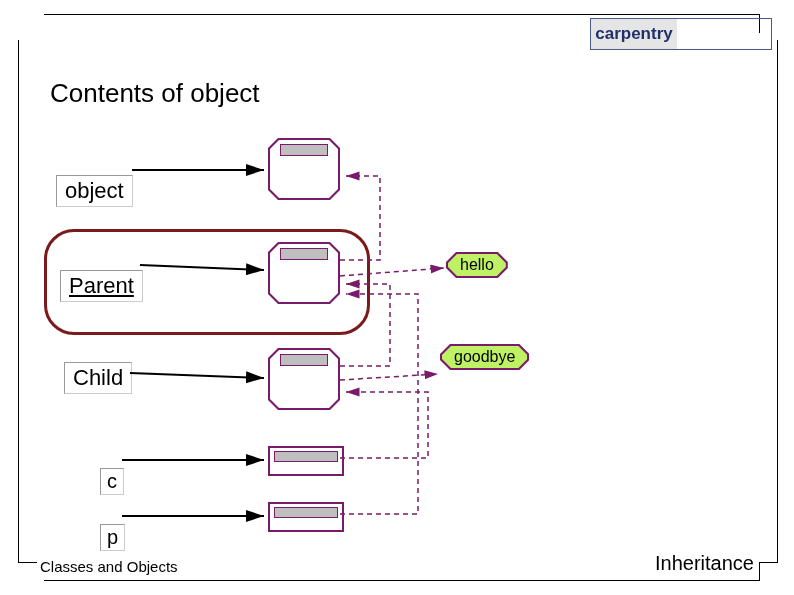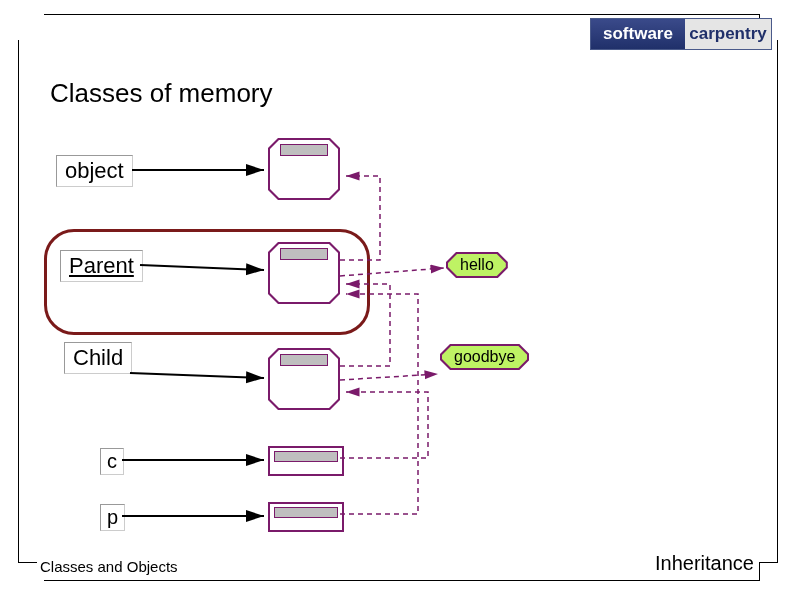--- a/index.html
+++ b/index.html
@@ -87,20 +87,21 @@
   }
   .label-box {
     position: absolute;
     border: 1px solid #999;
     border-right-color: #ccc;
     border-bottom-color: #ccc;
     background: #fff;
     padding: 2px 8px;
     font-size: 22px;
     color: #000;
+    margin-top: 20px;
   }
   .label-small {
     font-size: 20px;
     padding: 1px 6px;
   }
   .octagon-border {
      position:absolute;
      background:#7a1a6a;
      clip-path: polygon(10px 0, calc(100% - 10px) 0, 100% 10px, 100% calc(100% - 10px), calc(100% - 10px) 100%, 10px 100%, 0 calc(100% - 10px), 0 10px);
      padding:2px;
@@ -175,25 +176,24 @@
 <body>
 
 <div class="frame">
   <div class="notch tl"></div>
   <div class="notch tr"></div>
   <div class="notch bl"></div>
   <div class="notch br"></div>
 </div>
 
 <div class="logo">
-  <div class="blue">software</div>
   <div class="grey">carpentry</div>
 </div>
 
-<div class="title">Classes of memory</div>
+<div class="title">Contents of object</div>
 
 <div class="highlight" style="left:44px; top:229px; width:320px; height:100px;"></div>
 
 <div class="label-box" style="left:56px; top:155px;">object</div>
 <div class="label-box" style="left:60px; top:250px;text-decoration:underline;">Parent</div>
 <div class="label-box" style="left:64px; top:342px;">Child</div>
 <div class="label-box label-small" style="left:100px; top:448px;">c</div>
 <div class="label-box label-small" style="left:100px; top:504px;">p</div>
 
 <div class="class-box-wrap" style="left:268px; top:138px;">

